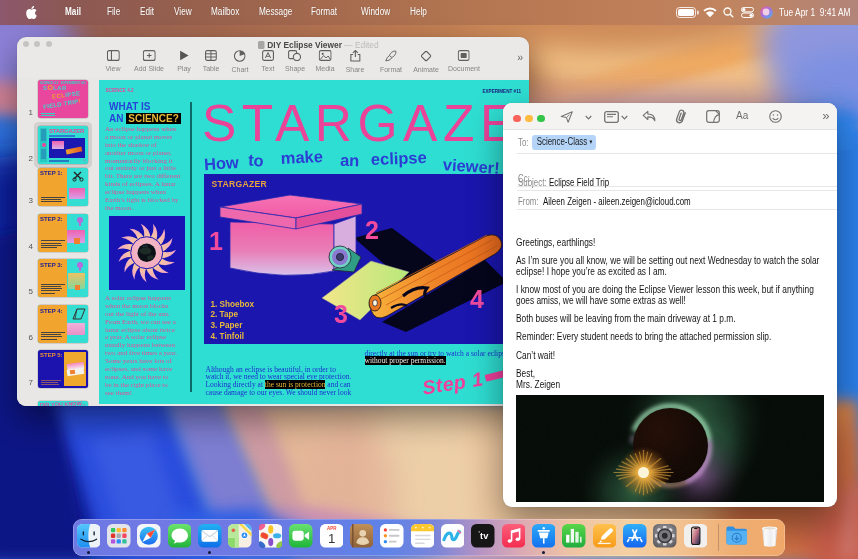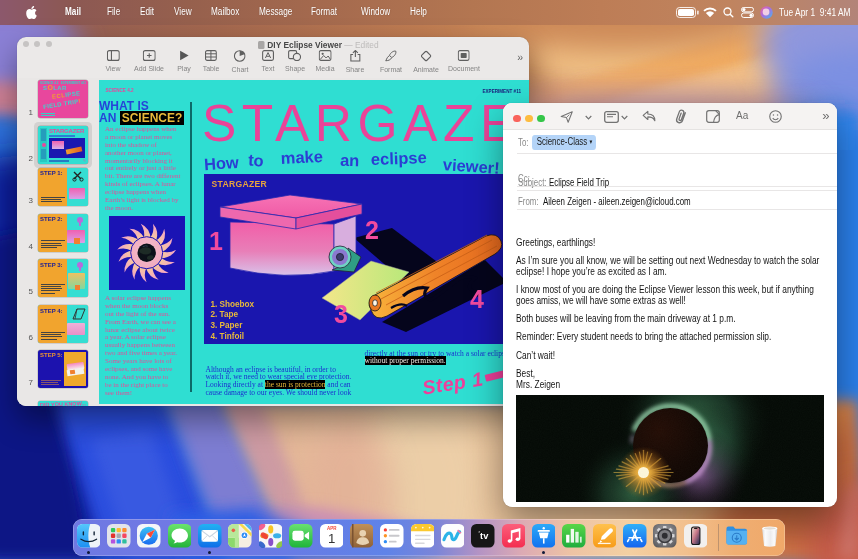--- a/index.html
+++ b/index.html
@@ -427,21 +427,21 @@
     <div class="thumb" style="top:322.7px; height:42px; border-radius:2.5px 2.5px 0 0;">
       <div style="position:absolute; left:2px; top:0.5px; font-size:5.5px; font-weight:bold; color:#e8479d; white-space:nowrap; transform:rotate(-2deg);">DID YOU KNOW...</div>
     </div>
   </div>
 
   <div id="slide">
       <div id="scv">
     <div style="position:absolute; left:6.5px; top:8px; font-size:4.6px; font-weight:bold; color:#e8479d;">SCIENCE 4.2</div>
     <div style="position:absolute; right:8px; top:9px; font-size:4.6px; font-weight:bold; color:#1b1b7a;">EXPERIMENT #11</div>
 
-    <div style="position:absolute; left:0; top:21px; font-size:12px; font-weight:bold; color:#2644d8; line-height:11.8px;">WHAT IS<br>AN <span class="hl" style="padding:0 2px;">SCIENCE?</span></div>
+    <div style="position:absolute; left:10px; top:21px; font-size:10px; font-weight:bold; color:#2644d8; line-height:11.8px;">WHAT IS<br>AN <span class="hl" style="padding:0 2px;">SCIENCE?</span></div>
     <div class="pinkp" style="position:absolute; left:6px; top:46px; white-space:nowrap;">An eclipse happens when<br>a moon or planet moves<br>into the shadow of<br>another moon or planet,<br>momentarily blocking it<br>out entirely or just a little<br>bit. There are two different<br>kinds of eclipses. A lunar<br>eclipse happens when<br>Earth’s light is blocked by<br>the moon.</div>
     <div style="position:absolute; left:10px; top:136px; width:75.5px; height:73.5px; background:#1a13b4;">
       <svg width="75.5" height="73.5" viewBox="0 0 75.5 73.5">
         <defs>
           <linearGradient id="sung" x1="0" y1="0" x2="0" y2="1">
                 <stop offset="0" stop-color="#f2a2c8"></stop>
                 <stop offset="1" stop-color="#f6cb9a"></stop>
               </linearGradient>
           <radialGradient id="sund" cx=".5" cy=".4" r=".7">
                 <stop offset="0" stop-color="#f6bccb"></stop>

